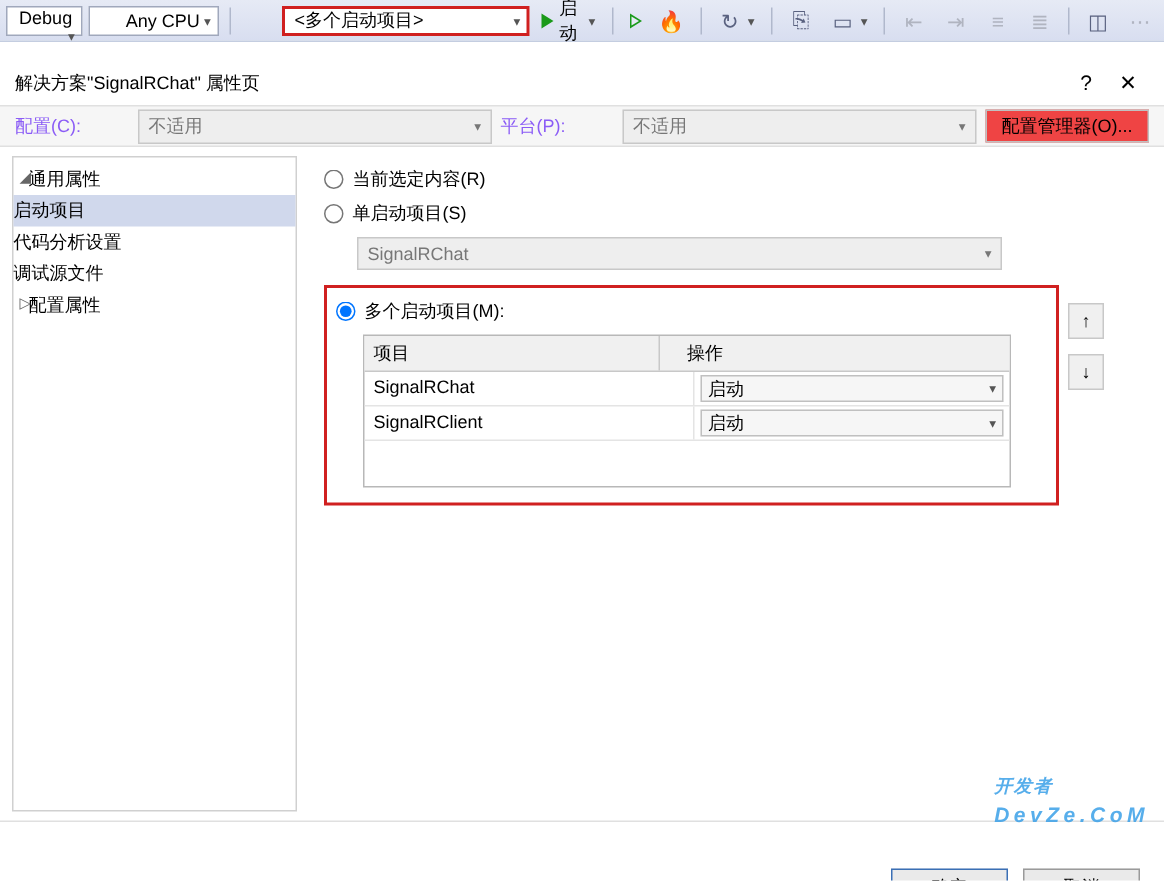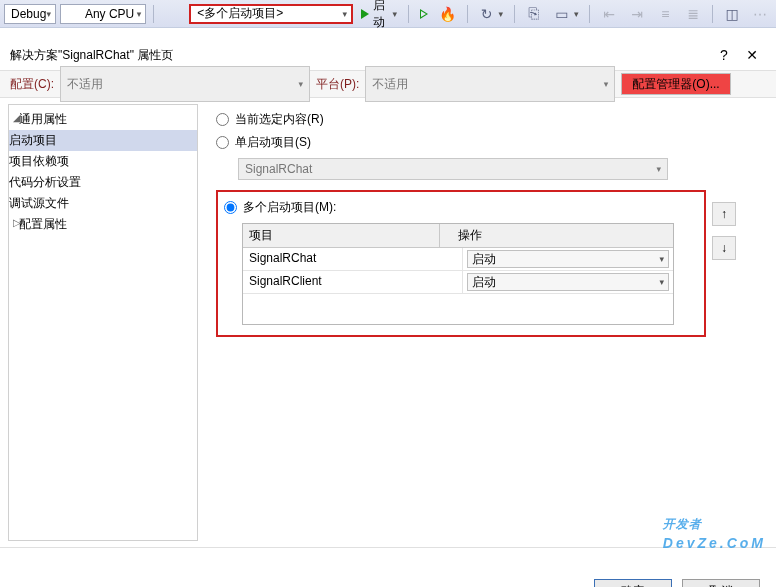--- a/index.html
+++ b/index.html
@@ -1,43 +1,43 @@
 <!DOCTYPE html>
 <html><head>
 <meta charset="utf-8">
 <style>
 * { box-sizing: border-box; font-family: "Microsoft YaHei", "Segoe UI", sans-serif; font-size: 12px; }
 body { margin: 0; width: 776px; height: 587px; background: #fff; position: relative; overflow: hidden; }
 
 
 .toolbar { height: 28px; background: linear-gradient(#e6eaf5, #d8def0); border-bottom: 1px solid #c4cde0; display: flex; align-items: center; padding: 0 4px; gap: 4px; }
 .tb-combo { height: 20px; border: 1px solid #a0a8bc; background: #fff; display: flex; align-items: center; padding: 0 4px 0 6px; cursor: pointer; }
-.tb-combo.debug { width: 60px; }
+.tb-combo.debug { width: 60px; flex-direction: column; }
 .tb-combo.cpu { width: 100px; padding-left: 24px; }
 .tb-combo.startup { width: 200px; border: 2px solid #d02020; margin-left: 28px; }
 .tb-combo .chev { margin-left: auto; font-size: 9px; color: #555; }
 .tb-sep { width: 1px; height: 18px; background: #b0b8cc; margin: 0 3px; }
 .tb-btn { height: 22px; display: flex; align-items: center; padding: 0 4px; cursor: pointer; gap: 4px; }
 .tri-green { width: 0; height: 0; border-left: 8px solid #1a9a1a; border-top: 5px solid transparent; border-bottom: 5px solid transparent; }
 .tri-green-outline { width: 0; height: 0; border-left: 8px solid transparent; border-top: 5px solid transparent; border-bottom: 5px solid transparent; position: relative; }
 .tri-green-outline::before { content:""; position:absolute; left:-8px; top:-5px; width:0; height:0; border-left:8px solid #1a9a1a; border-top:5px solid transparent; border-bottom:5px solid transparent; }
 .tri-green-outline::after { content:""; position:absolute; left:-7px; top:-3px; width:0; height:0; border-left:5px solid #e6eaf5; border-top:3px solid transparent; border-bottom:3px solid transparent; }
 .icon16 { width:16px; height:16px; display:flex; align-items:center; justify-content:center; color:#5a6280; font-size:14px; }
 .icon16.dim { color:#b0b4c0; }
 
 
 .dialog { position: absolute; left: 0; top: 40px; width: 776px; height: 547px; background: #fff; }
 .dlg-title { height: 30px; display:flex; align-items:center; padding: 0 10px; }
 .dlg-title .spacer { flex:1; }
 .dlg-title .wbtn { width:28px; text-align:center; cursor:pointer; font-size:14px; }
 
 
 .cfg-row { height: 28px; display:flex; align-items:center; padding: 0 10px; gap: 6px; background:#f6f6f6; border-top:1px solid #e0e0e0; border-bottom:1px solid #e0e0e0;}
-.cfg-label { color:#7f1d1d; }
-.cfg-combo { flex:1; height:36px; border:1px solid #c8c8c8; background:#eee; display:flex; align-items:center; padding:0 6px; color:#777; }
+.cfg-label { color:#8b5cf6; }
+.cfg-combo { flex:1; height:23px; border:1px solid #c8c8c8; background:#eee; display:flex; align-items:center; padding:0 6px; color:#777;margin-left:32px; }
 .cfg-combo .chev { margin-left:auto; font-size:9px; }
 .cfg-btn { height:22px; border:1px solid #c0c0c0; background:#ef4444; padding:0 10px; display:flex; align-items:center; cursor:pointer; }
 
 
 .dlg-body { display:flex; height: calc(100% - 30px - 28px - 40px); }
 .tree { width: 190px; border:1px solid #d0d0d0; margin:6px 4px 6px 8px; padding:4px 0; }
 .tree-item { padding: 2px 6px 2px 20px; cursor:pointer; position:relative; }
 .tree-item.top { padding-left:10px; }
 .tree-item .exp { position:absolute; left:4px; top:3px; font-size:10px; color:#666; }
 .tree-sub { padding-top:2px; padding-bottom:2px; cursor:pointer; }
@@ -160,21 +160,20 @@
     </div>
   </div>
 
   <div class="dlg-body">
     <div class="tree">
       <div class="tree-item top">
         <span class="exp">◢</span>
         <span>通用属性</span>
       </div>
       <div class="tree-sub" style="background:#d0d8ec"><span>启动项目</span></div>
-      <div class="tree-sub"><span>项目依赖项</span></div>
       <div class="tree-sub"><span>代码分析设置</span></div>
       <div class="tree-sub"><span>调试源文件</span></div>
       <div class="tree-item top">
         <span class="exp">▷</span>
         <span>配置属性</span>
       </div>
     </div>
 
     <div class="content">
       <label class="radio-row">

